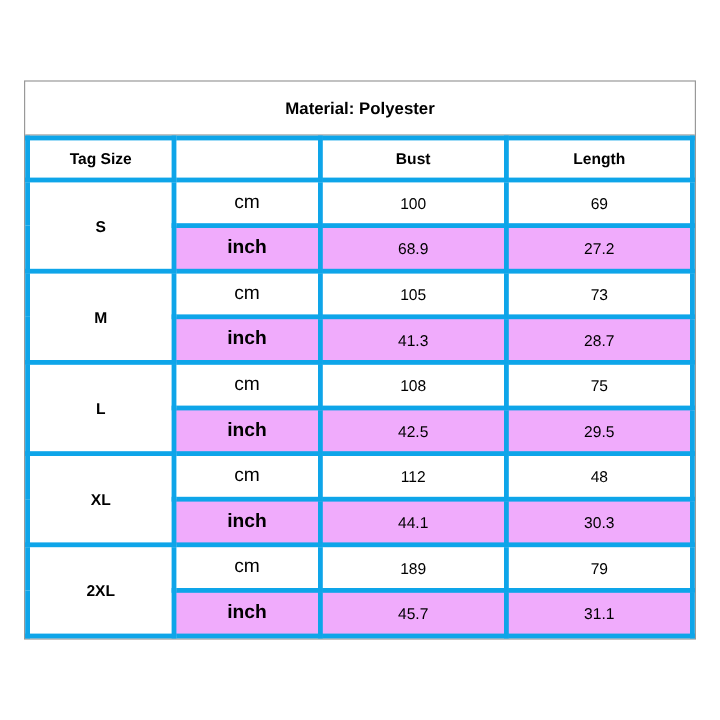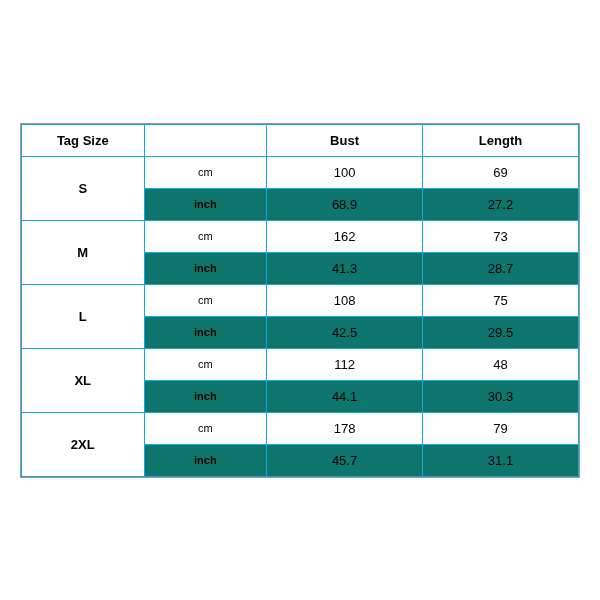--- a/index.html
+++ b/index.html
@@ -31,40 +31,40 @@
       font-weight: bold;
       font-size: 14px;
     }
 
     table {
       width: 100%;
       border-collapse: collapse;
     }
 
     th, td {
-      border: 1px solid #0ea5e9;
+      border: 4px solid #0ea5e9;
       text-align: center;
       padding: 8px 0;
     }
 
     thead th {
       font-weight: bold;
       background: #fff;
     }
 
     .tag-size-cell {
       font-weight: bold;
     }
 
     .unit-cell {
-      font-size: 11px;
+      font-size: 16px;
     }
 
     .inch-row td {
-      background-color: #0f766e;
+      background-color: #f0abfc;
     }
 
     .inch-row .unit-cell {
       font-weight: bold;
     }
 
     .col-tag {
       width: 22%;
     }
     .col-unit {
@@ -75,20 +75,21 @@
       margin-top: 28px;
     }
     .col-length {
       width: 28%;
     }
   </style>
 </head>
 <body>
 
 <div class="container">
+  <div class="title-row">Material: Polyester</div>
   <table>
     <thead>
       <tr>
         <th class="col-tag">Tag Size</th>
         <th class="col-unit"></th>
         <th class="col-bust">Bust</th>
         <th class="col-length">Length</th>
       </tr>
     </thead>
     <tbody id="table-body">
@@ -99,21 +100,21 @@
       <td class="col-length">69</td>
     </tr>
         <tr class="inch-row">
       <td class="col-unit unit-cell">inch</td>
       <td class="col-bust">68.9</td>
       <td class="col-length">27.2</td>
     </tr>
         <tr>
       <td class="col-tag tag-size-cell" rowspan="2">M</td>
       <td class="col-unit unit-cell">cm</td>
-      <td class="col-bust">162</td>
+      <td class="col-bust">105</td>
       <td class="col-length">73</td>
     </tr>
         <tr class="inch-row">
       <td class="col-unit unit-cell">inch</td>
       <td class="col-bust">41.3</td>
       <td class="col-length">28.7</td>
     </tr>
         <tr>
       <td class="col-tag tag-size-cell" rowspan="2">L</td>
       <td class="col-unit unit-cell">cm</td>
@@ -132,21 +133,21 @@
       <td class="col-length">48</td>
     </tr>
         <tr class="inch-row">
       <td class="col-unit unit-cell">inch</td>
       <td class="col-bust">44.1</td>
       <td class="col-length">30.3</td>
     </tr>
         <tr>
       <td class="col-tag tag-size-cell" rowspan="2">2XL</td>
       <td class="col-unit unit-cell">cm</td>
-      <td class="col-bust">178</td>
+      <td class="col-bust">189</td>
       <td class="col-length">79</td>
     </tr>
         <tr class="inch-row">
       <td class="col-unit unit-cell">inch</td>
       <td class="col-bust">45.7</td>
       <td class="col-length">31.1</td>
     </tr>
       </tbody>
   </table>
 </div>

